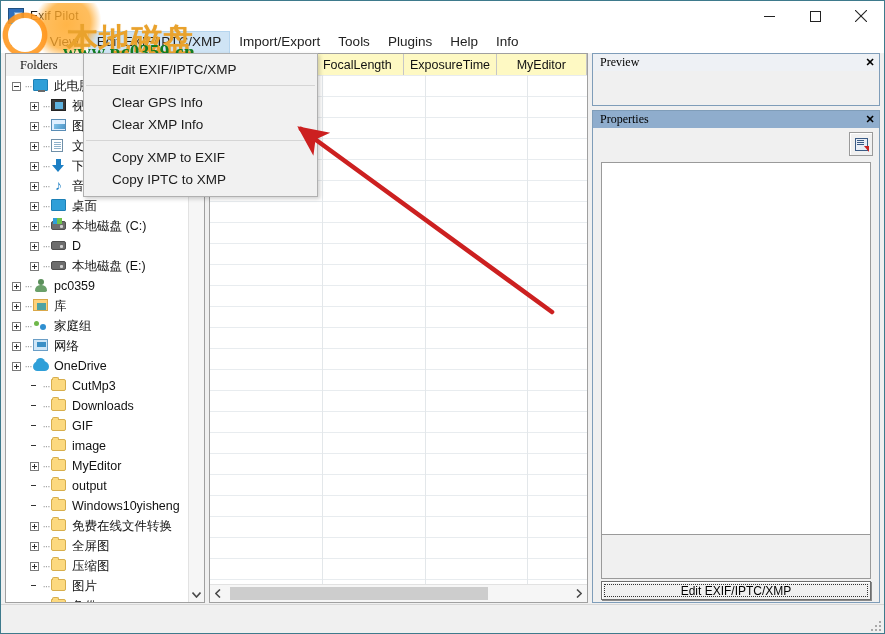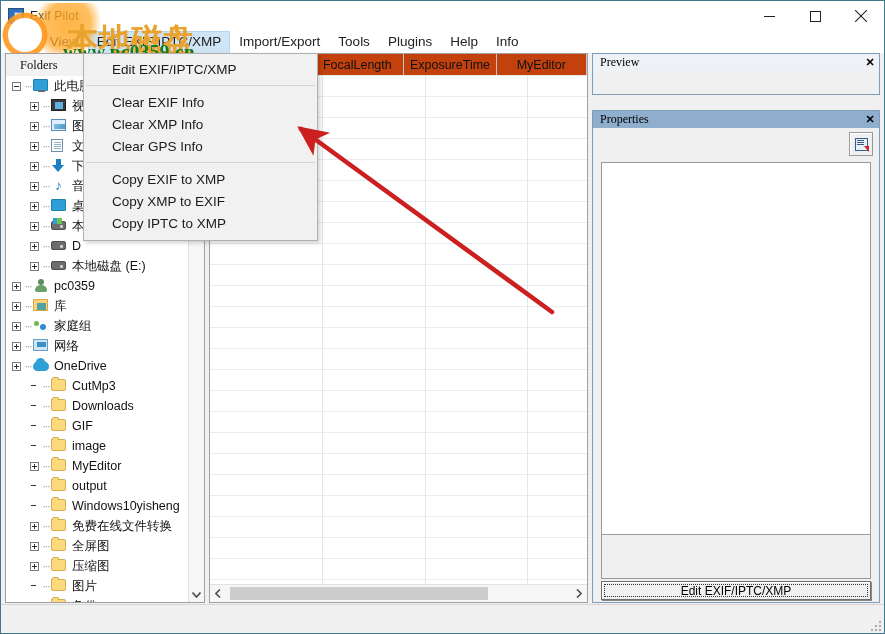--- a/index.html
+++ b/index.html
@@ -190,21 +190,21 @@
     overflow:hidden;
   }
   .lv-head {
     position:absolute; left:0; top:0; right:0; height:21px;
     display:flex; background:#f4f4f4; border-bottom:1px solid #c6c6c6;
   }
   .lv-col {
     border-right:1px solid #c6c6c6;
     font-size:12.5px; color:#111;
     display:flex; align-items:center; justify-content:center;
-    box-sizing:border-box; background:#c2410c; overflow:hidden; white-space:nowrap;
+    box-sizing:border-box; background:#fef9c3; overflow:hidden; white-space:nowrap;
   }
   .lv-grid {
     position:absolute; left:0; top:21px; right:0; bottom:17px;
     background:#ffffff;
     background-image:
       repeating-linear-gradient(to bottom, #e8ecef 0 1px, transparent 1px 21px);
   }
   .lv-vline{ position:absolute; top:0; bottom:0; width:1px; background:#e3e7ea; }
   .hscroll {
     position:absolute; left:0; right:0; bottom:0; height:17px;
@@ -229,21 +229,21 @@
     padding-left:7px; border-bottom:1px solid #b9c6d4;
     background:#eef1f5;
   }
   .dock-title.active { background:#8fadcd; color:#000; border-bottom:1px solid #6f8fb3;}
   .dock-close {
     margin-left:auto; width:18px; text-align:center; font-size:11px; font-weight:bold; color:#000;
     font-family:"Liberation Sans", sans-serif;
   }
   .dock-body { position:absolute; left:0; right:0; top:17px; bottom:0; background:#f0f0f0; }
 
-  #preview-dock { top:0; height:42px; }
+  #preview-dock { top:0; height:53px; }
   #props-dock { top:57px; bottom:0; }
 
   .props-toolbar { height:32px; position:relative; }
   .tool-btn {
     position:absolute; right:6px; top:4px; width:22px; height:22px;
     background:#f0f0f0; border:1px solid #9a9a9a;
     display:flex; align-items:center; justify-content:center;
     box-shadow: inset 1px 1px 0 #ffffff;
   }
   .tool-glyph { width:13px; height:13px; background:#e8eef7; border:1px solid #3a5b85; position:relative; box-sizing:border-box;}
@@ -649,25 +649,23 @@
         <i style="right:8px;bottom:0"></i>
       <i style="right:0;bottom:4px"></i>
         <i style="right:4px;bottom:4px"></i>
       <i style="right:0;bottom:8px"></i>
     </div>
   </div>
 
   <div class="dropdown" id="dropdown">
       <div class="dd-item">Edit EXIF/IPTC/XMP</div>
       <div class="dd-sep"></div>
-      <div class="dd-item">Clear EXIF Info</div>
+      <div class="dd-item">Clear GPS Info</div>
       <div class="dd-item">Clear XMP Info</div>
-      <div class="dd-item">Clear GPS Info</div>
       <div class="dd-sep"></div>
-      <div class="dd-item">Copy EXIF to XMP</div>
       <div class="dd-item">Copy XMP to EXIF</div>
       <div class="dd-item">Copy IPTC to XMP</div>
     </div>
 
   <svg class="arrow-svg" viewBox="0 0 885 634">
     <defs>
       <marker id="ahead" markerWidth="7" markerHeight="7" refX="5.6" refY="3.5" orient="auto">
         <path d="M0,0.4 L6.6,3.5 L0,6.6 L1.7,3.5 Z" fill="#cc2020"></path>
       </marker>
     </defs>

